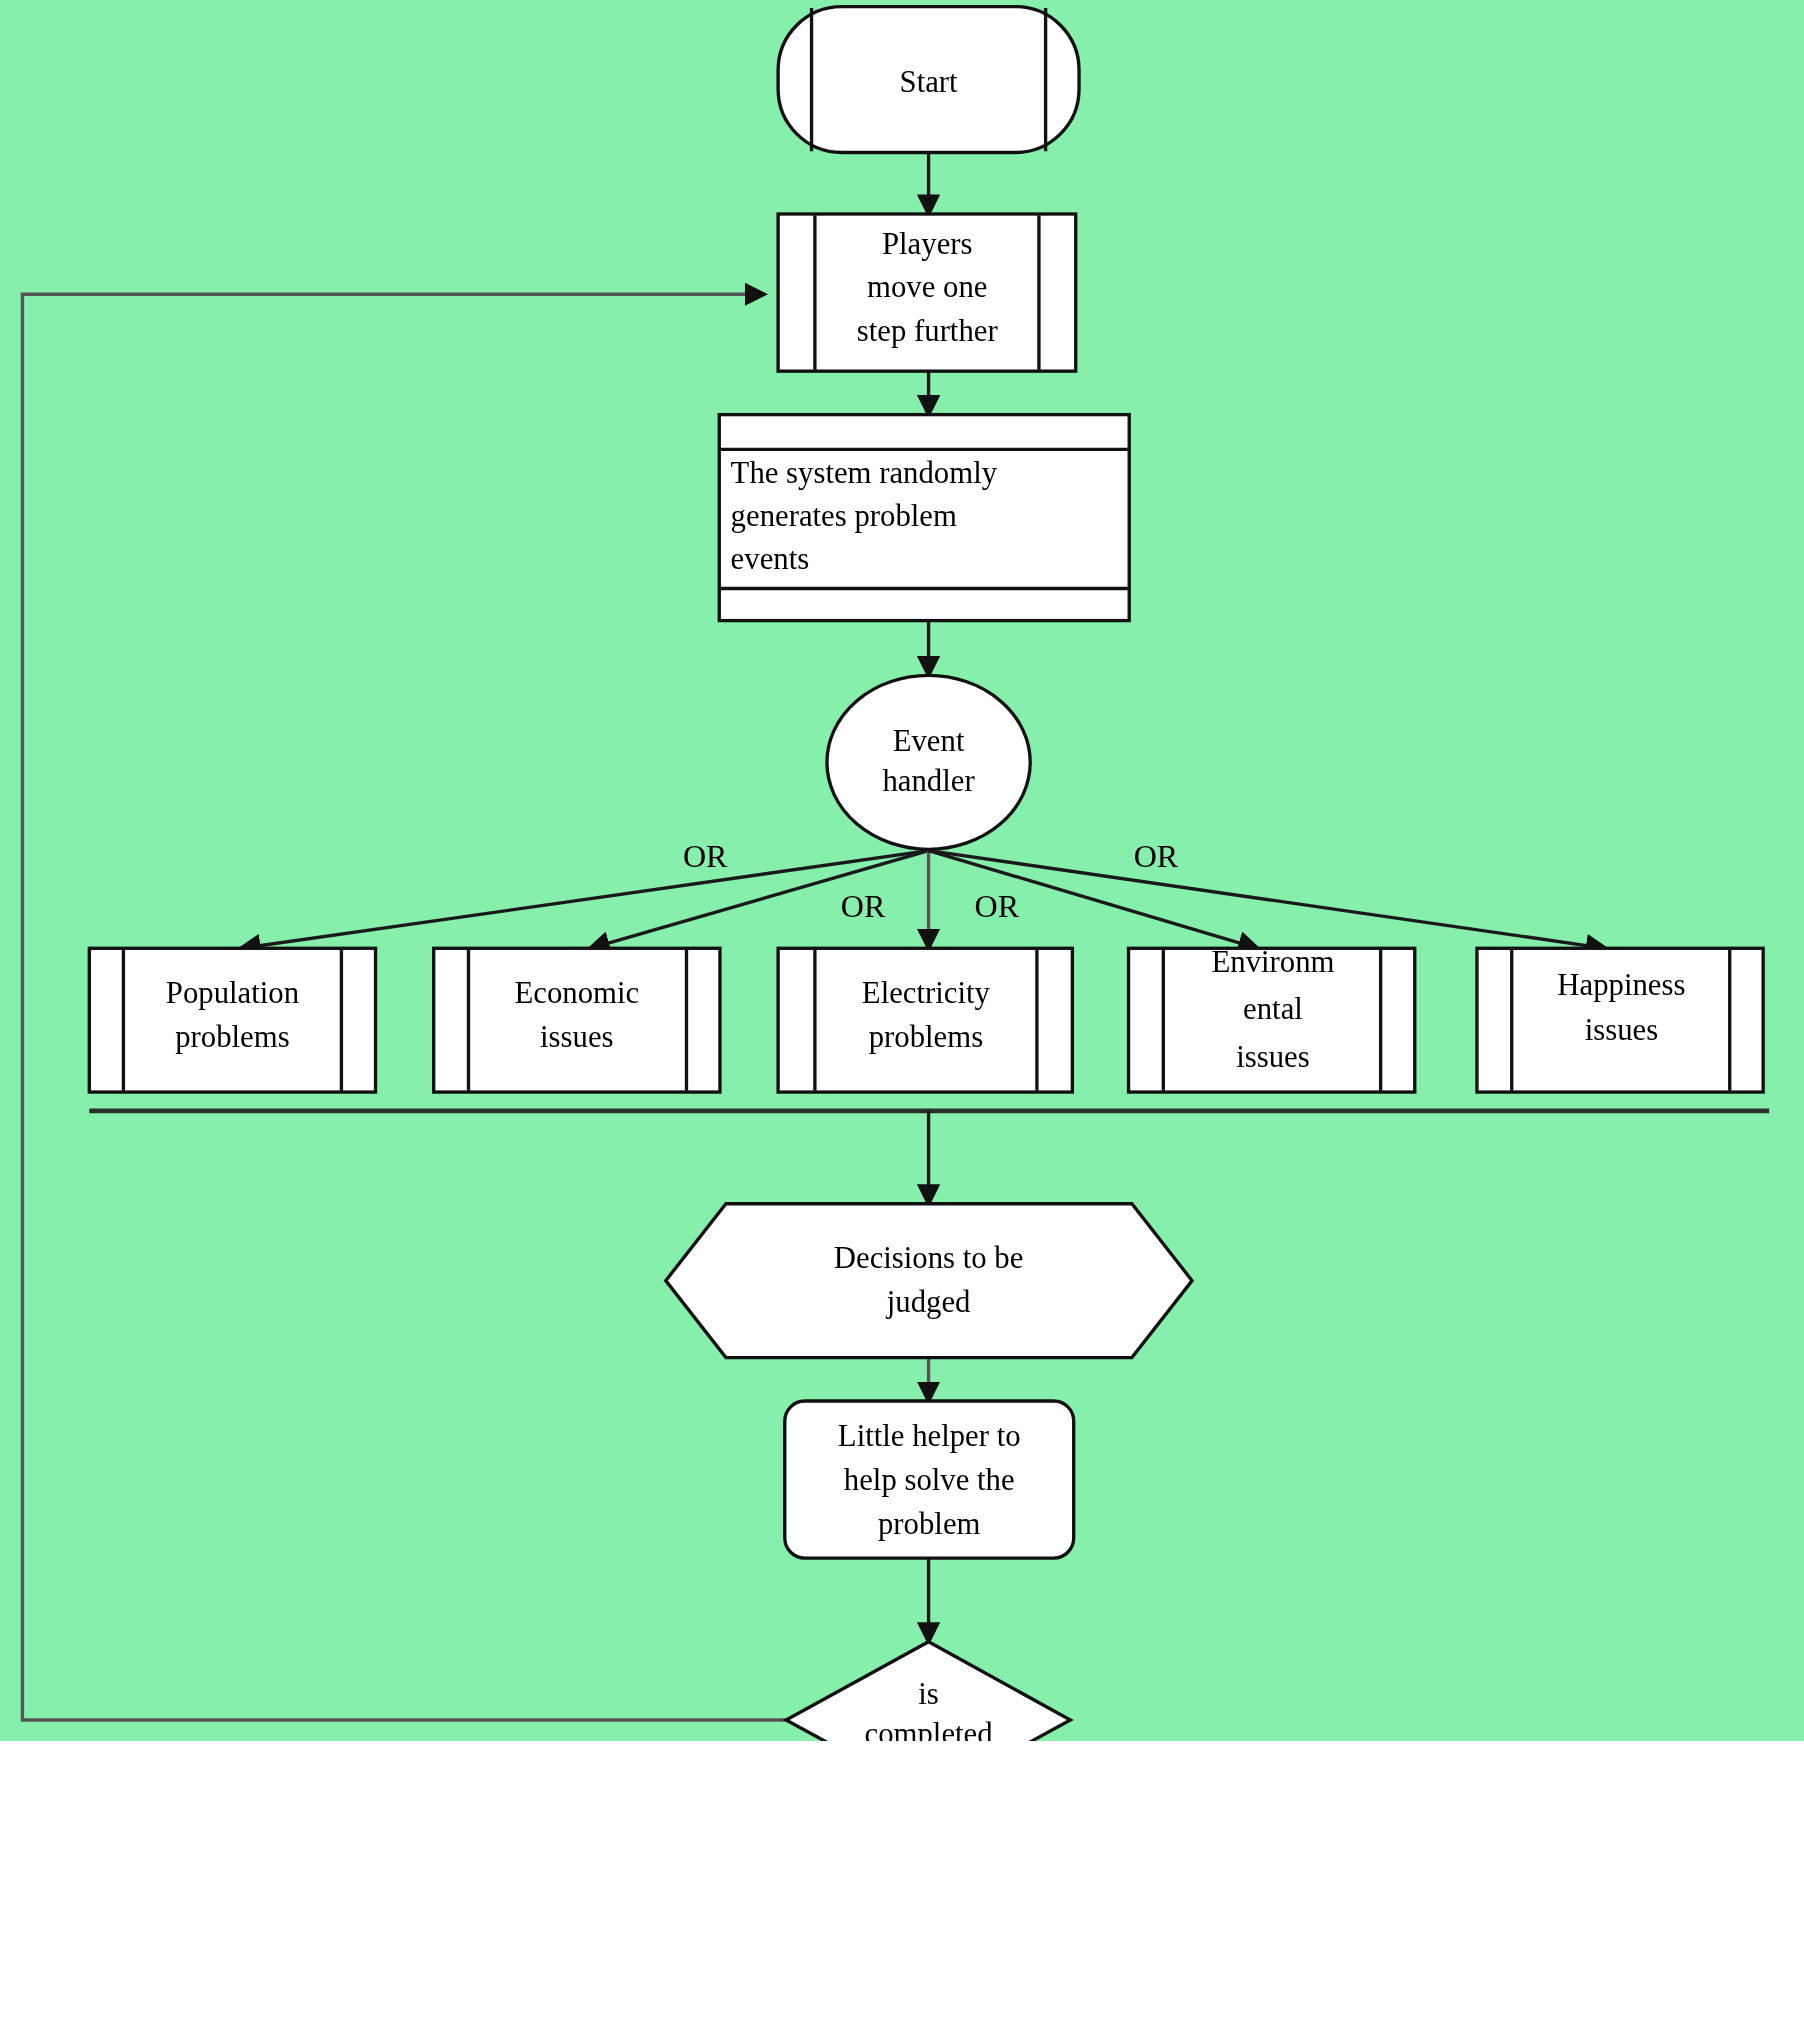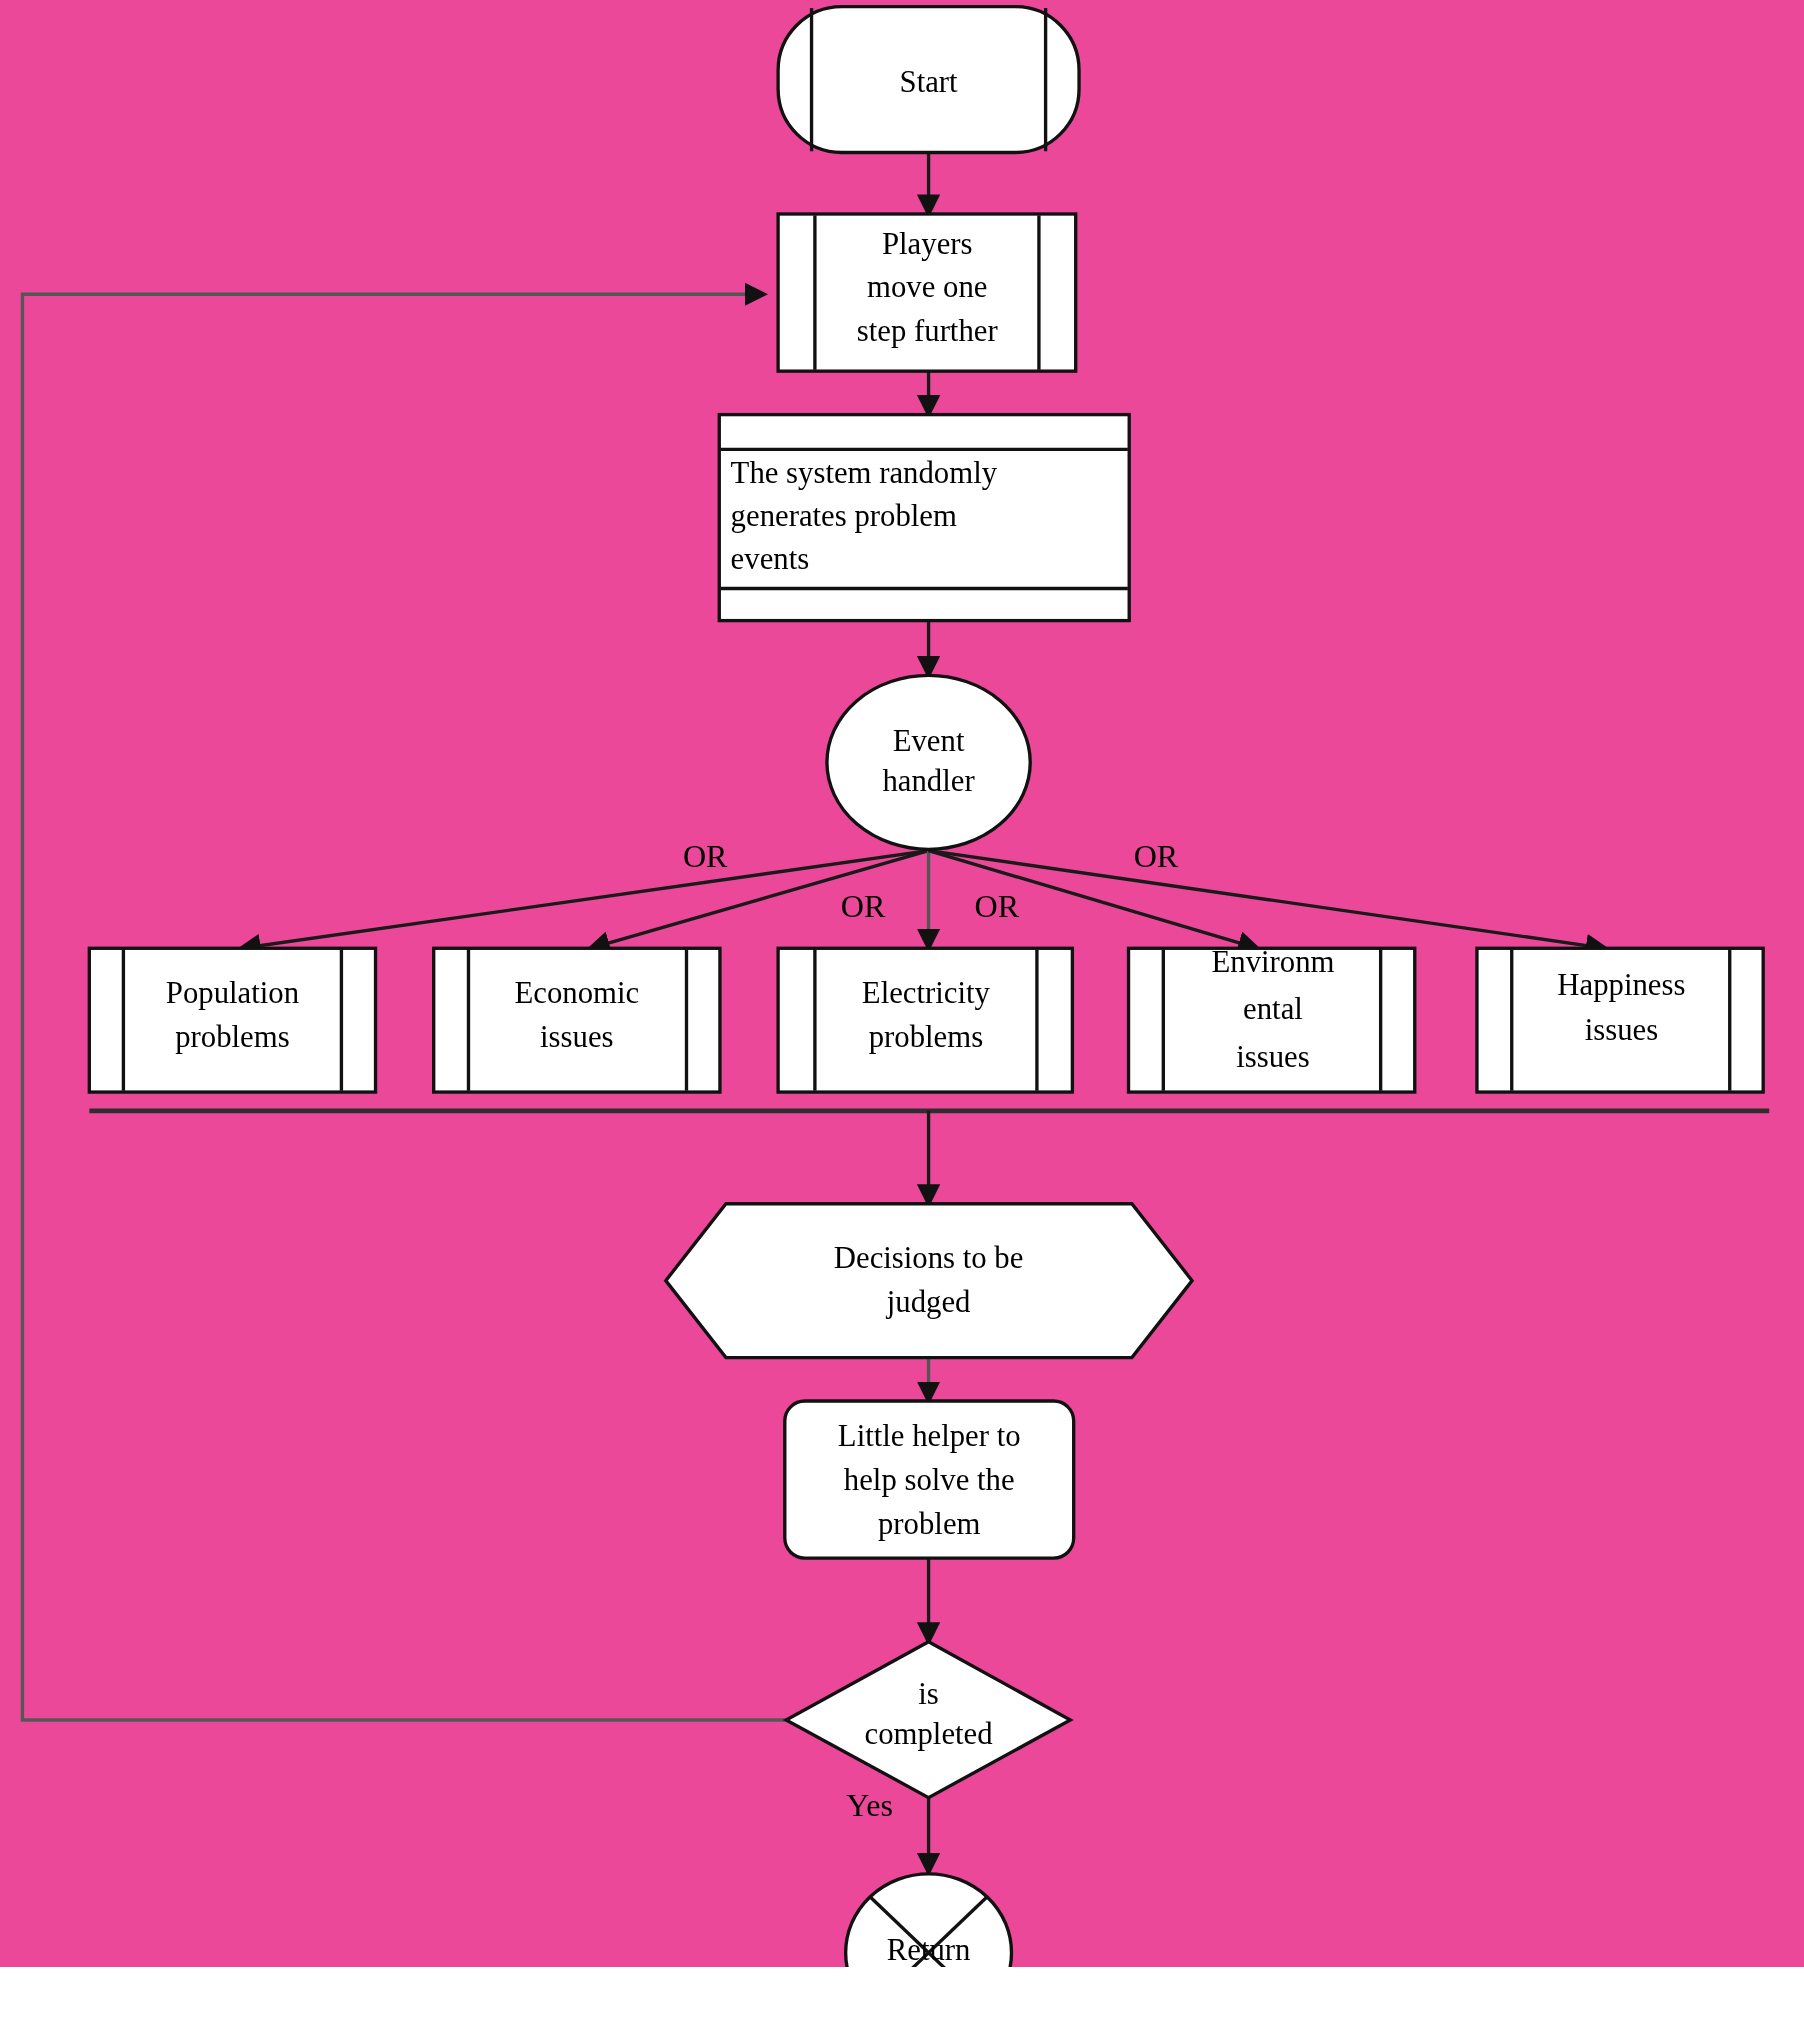--- a/index.html
+++ b/index.html
@@ -6,22 +6,22 @@
     margin: 0;
     padding: 0;
     background: #ffffff;
   }
   body {
     font-family: "Liberation Serif", "DejaVu Serif", serif;
   }
   #flow-root {
     position: relative;
     width: 1805px;
-    height: 1967px;
-    background: #ec4899;
+    height: 1741px;
+    background: #86efac;
     overflow: hidden;
     text-align: right;
   }
   svg#flow-svg {
     display: block;
     width: 1805px;
     height: 2035px;
   }
   .shape-stroke {
     fill: #ffffff;

